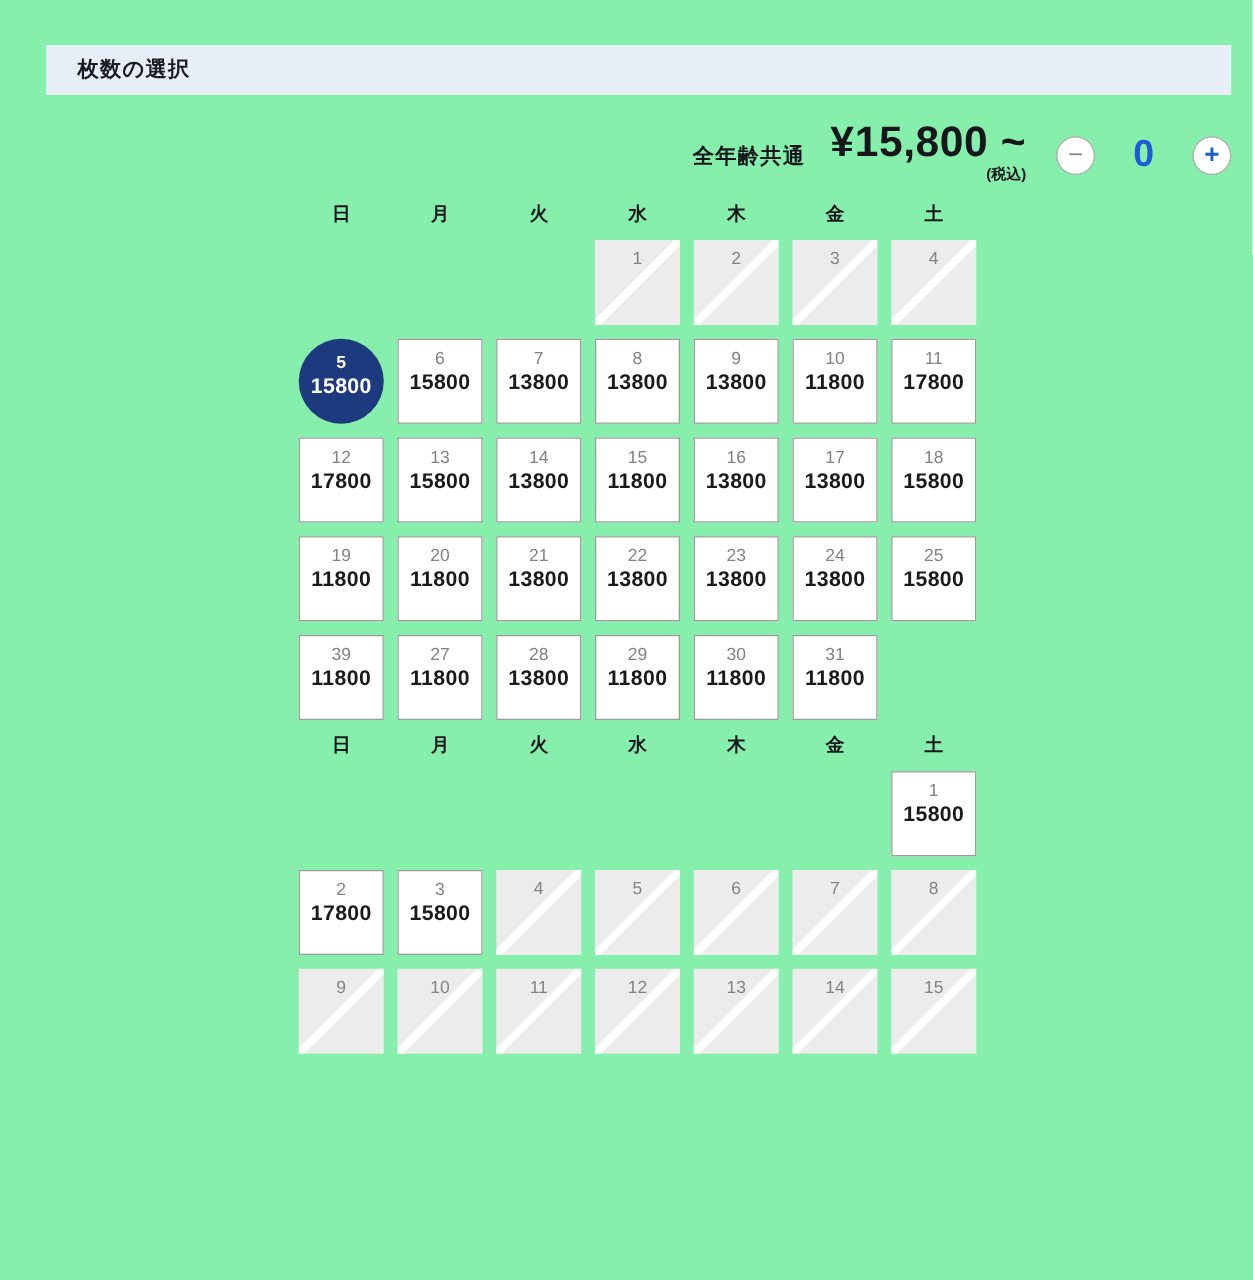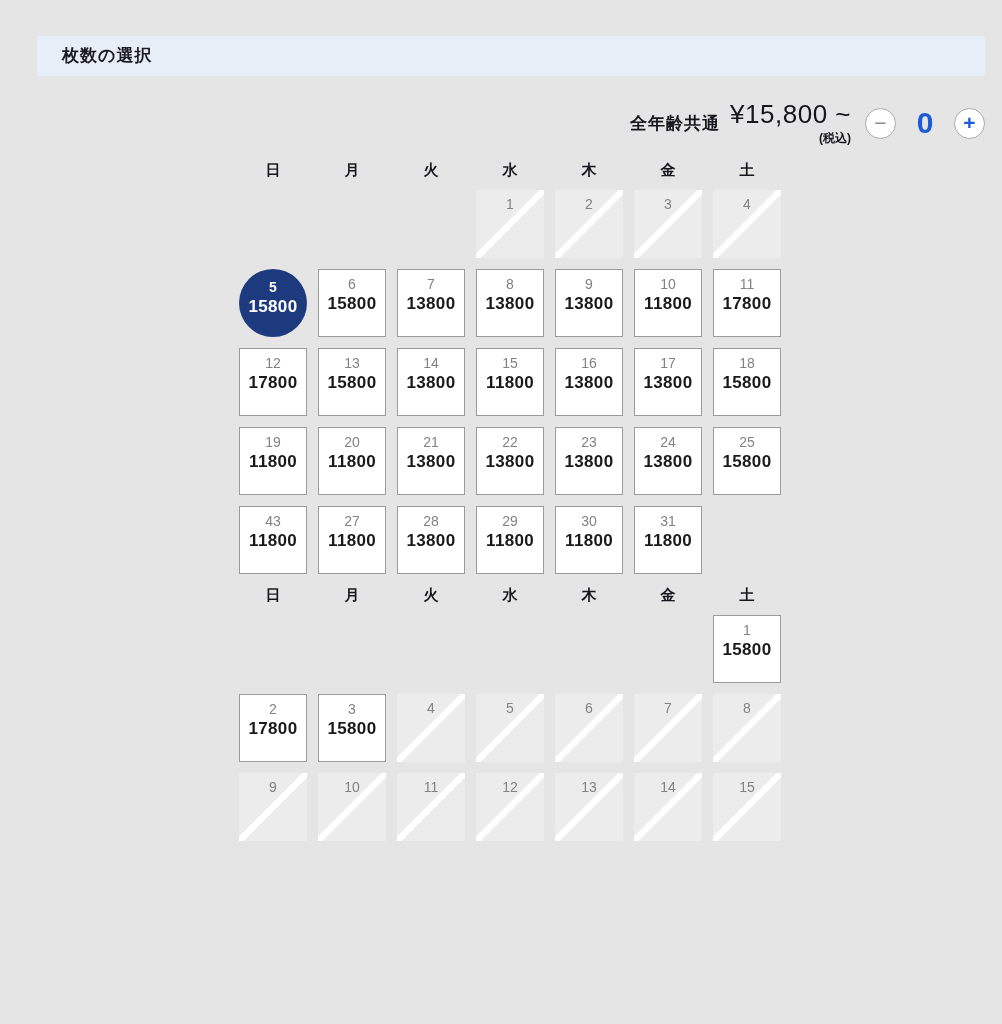--- a/index.html
+++ b/index.html
@@ -5,39 +5,39 @@
   * { margin:0; padding:0; box-sizing:border-box; }
   html,body { background:#fff; }
   body {
     font-family:"Liberation Sans","DejaVu Sans",sans-serif;
     color:#16161d;
   }
   .page {
     position:relative;
     width:1002px; height:1024px;
     overflow:hidden;
-    background:#e5e5e5;
+    background:#86efac;
   }
   .section-header {
     margin:0 17px 0 37px;
     background:var(--header-bg,#e7eef7);
     font-size:17px; font-weight:bold;
     padding:8px 10px 9px 25px;
     letter-spacing:1px;
     color:#1b1b24;
   }
   .section-header.first { margin-top:36px; }
   .ticket-row {
     margin:24px 17px 14px 37px;
     display:flex; justify-content:flex-end; align-items:center;
-    gap:10px;
+    gap:20px;
   }
   .ticket-label { font-size:17px; font-weight:600; letter-spacing:1px; }
   .price-col { text-align:right; margin-right:4px; }
-  .price-main { font-size:26px; font-weight:normal; letter-spacing:.5px; line-height:28px; }
+  .price-main { font-size:34px; font-weight:bold; letter-spacing:.5px; line-height:28px; }
   .tax-note { font-size:12px; font-weight:bold; line-height:15px;margin-left:12px; }
   .step-btn {
     width:31px; height:31px; border-radius:50%;
     border:1px solid #aaa; background:#fff;
     display:flex; align-items:center; justify-content:center;
     font-size:21px; line-height:1; cursor:pointer;
     font-family:inherit; padding:0 0 2px 0;
   }
   .step-btn .glyph { display:block; }
   .minus-btn { color:#8a8a8a; }
@@ -212,21 +212,21 @@
             <div class="daynum">24</div>
             <div class="cprice">13800</div>
           </div>
           <div class="cell available">
             <div class="daynum">25</div>
             <div class="cprice">15800</div>
           </div>
         </div>
         <div class="week">
           <div class="cell available">
-            <div class="daynum">43</div>
+            <div class="daynum">39</div>
             <div class="cprice">11800</div>
           </div>
           <div class="cell available">
             <div class="daynum">27</div>
             <div class="cprice">11800</div>
           </div>
           <div class="cell available">
             <div class="daynum">28</div>
             <div class="cprice">13800</div>
           </div>

